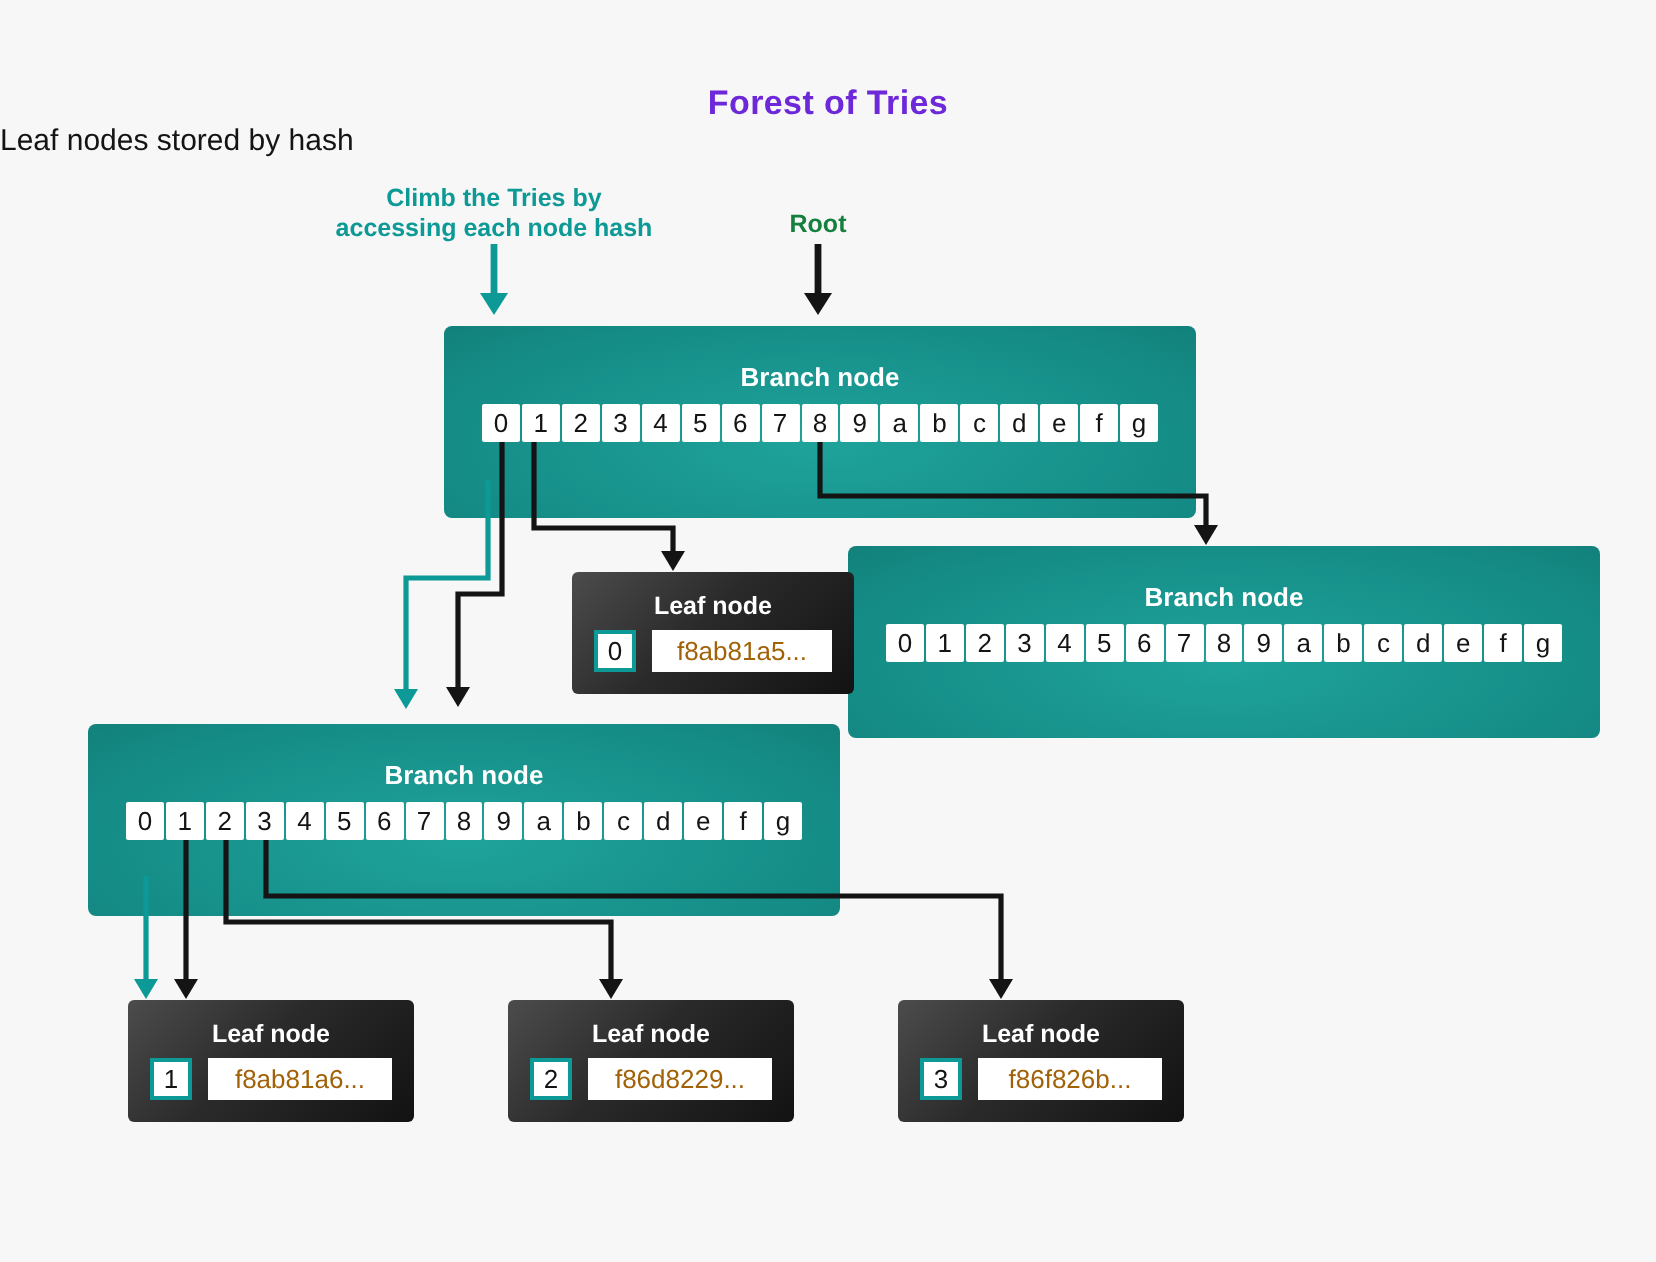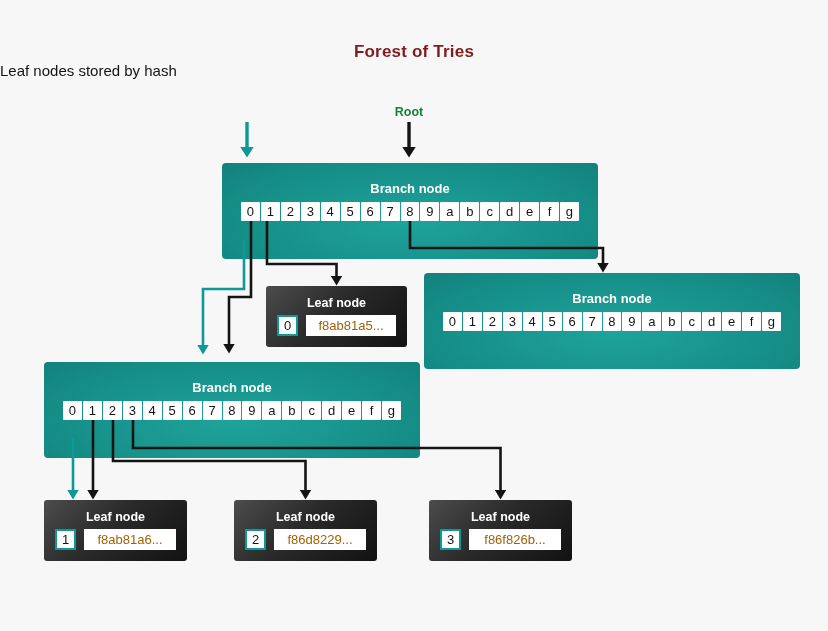--- a/index.html
+++ b/index.html
@@ -14,21 +14,21 @@
     overflow: hidden;
   }
 
   
   .title {
     position: absolute;
     top: 42px; left: 0; width: 828px;
     text-align: center;
     font-size: 17px;
     font-weight: bold;
-    color: #7f1d1d;
+    color: #6d28d9;
     letter-spacing: 0.2px;
   }
   .subtitle {
     position: absolute;
     top: 62px; left: 0; width: 828px;
     font-size: 15px;
     color: #141414;
   }
 
   
@@ -88,20 +88,21 @@
     border-radius: 1px;
   }
 
   
   .leaf {
     position: absolute;
     width: 143px; height: 61px;
     border-radius: 3px;
     background: linear-gradient(135deg, #4c4c4c 0%, #2a2a2a 45%, #121212 100%);
     z-index: 2;
+    margin-left: 20px;
   }
   #leaf-0 { left: 266px; top: 286px; width: 141px; }
   #leaf-1 { left:  44px; top: 500px; }
   #leaf-2 { left: 234px; top: 500px; }
   #leaf-3 { left: 429px; top: 500px; }
 
   .leaf-title {
     padding-top: 10px;
     text-align: center;
     color: #ffffff;
@@ -147,20 +148,24 @@
   }
 </style>
 </head>
 <body>
 
 <div class="stage">
 
   <div class="title">Forest of Tries</div>
   <div class="subtitle">Leaf nodes stored by hash</div>
 
+  <div class="climb-label">
+    <div>Climb the Tries by</div>
+    <div>accessing each node hash</div>
+  </div>
   <div class="root-label">Root</div>
 
   <div class="branch" id="branch-top">
     <div class="branch-title">Branch node</div>
     <div class="cells">
         <span class="cell">0</span>
         <span class="cell">1</span>
         <span class="cell">2</span>
         <span class="cell">3</span>
         <span class="cell">4</span>

